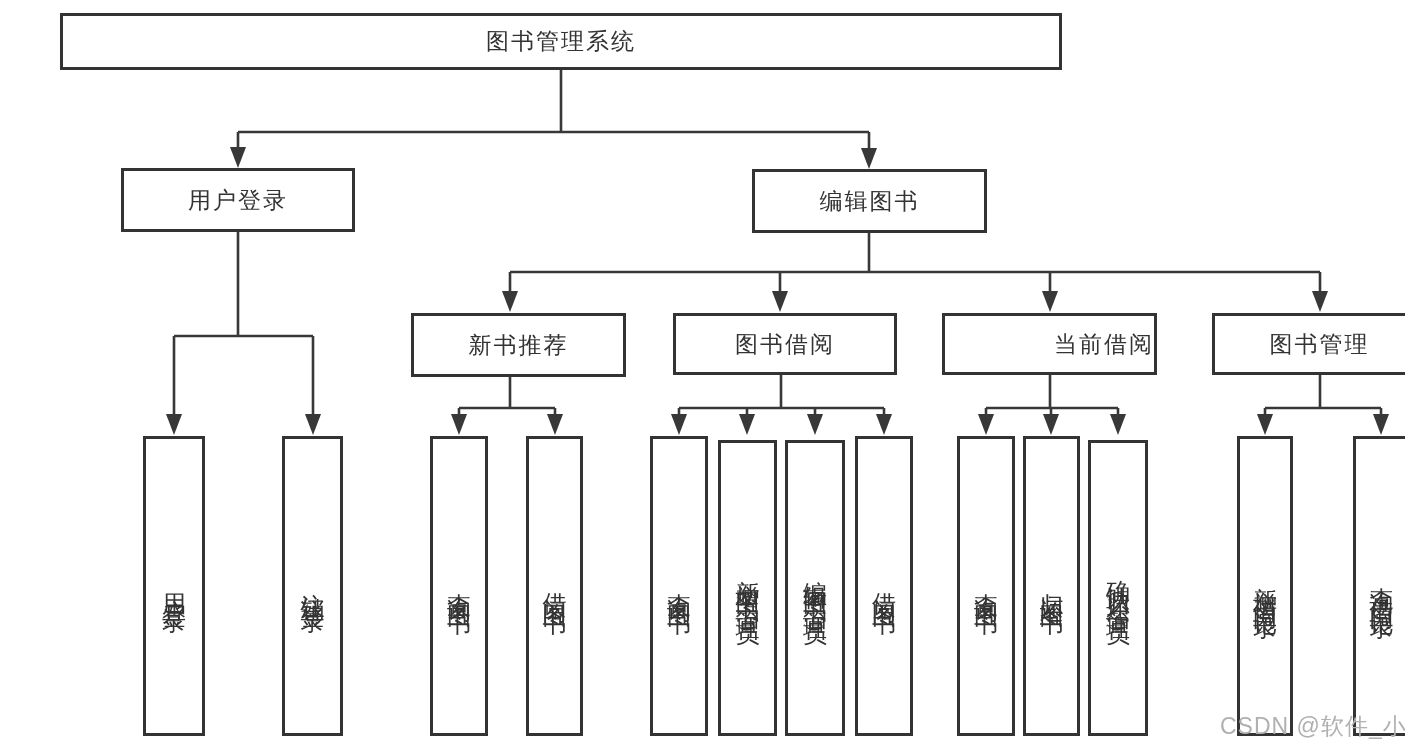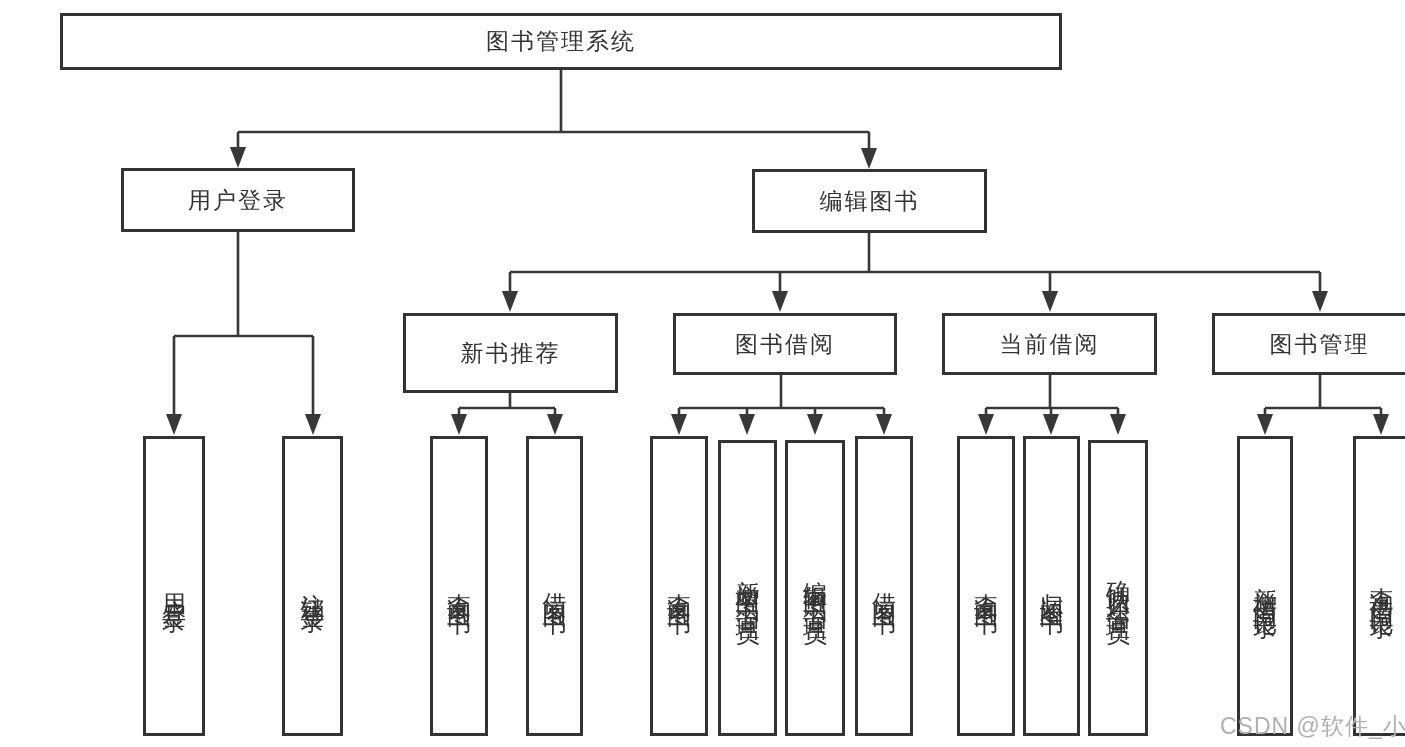--- a/index.html
+++ b/index.html
@@ -102,27 +102,27 @@
     <span>图书管理系统</span>
   </div>
 
   <div class="node hnode" style="left:81px; top:168px; width:234px; height:64px;">
     <span>用户登录</span>
   </div>
   <div class="node hnode" style="left:712px; top:169px; width:235px; height:64px;">
     <span>编辑图书</span>
   </div>
 
-  <div class="node hnode" style="left:363px; top:313px; width:215px; height:80px;">
+  <div class="node hnode" style="left:371px; top:313px; width:215px; height:64px;">
     <span>新书推荐</span>
   </div>
   <div class="node hnode" style="left:633px; top:313px; width:224px; height:62px;">
     <span>图书借阅</span>
   </div>
-  <div class="node hnode" style="left:902px; top:313px; width:215px; height:62px;">
+  <div class="node hnode" style="left:902px; top:313px; width:215px; height:62px;justify-content:flex-end;">
     <span>当前借阅</span>
   </div>
   <div class="node hnode" style="left:1172px; top:313px; width:215px; height:62px;">
     <span>图书管理</span>
   </div>
 
   <div class="node vnode" style="left:103px; top:436px; width:62px; height:300px;">
     <span class="vtext">用户登录</span>
   </div>
   <div class="node vnode" style="left:242px; top:436px; width:61px; height:300px;">

